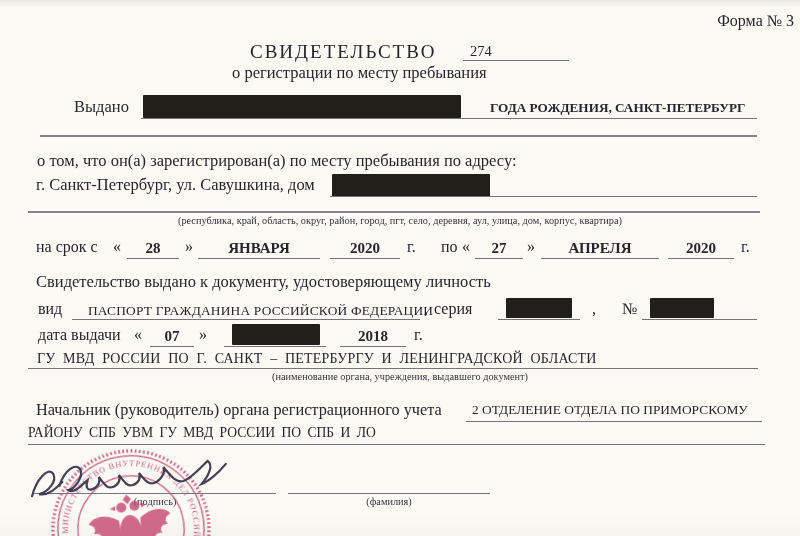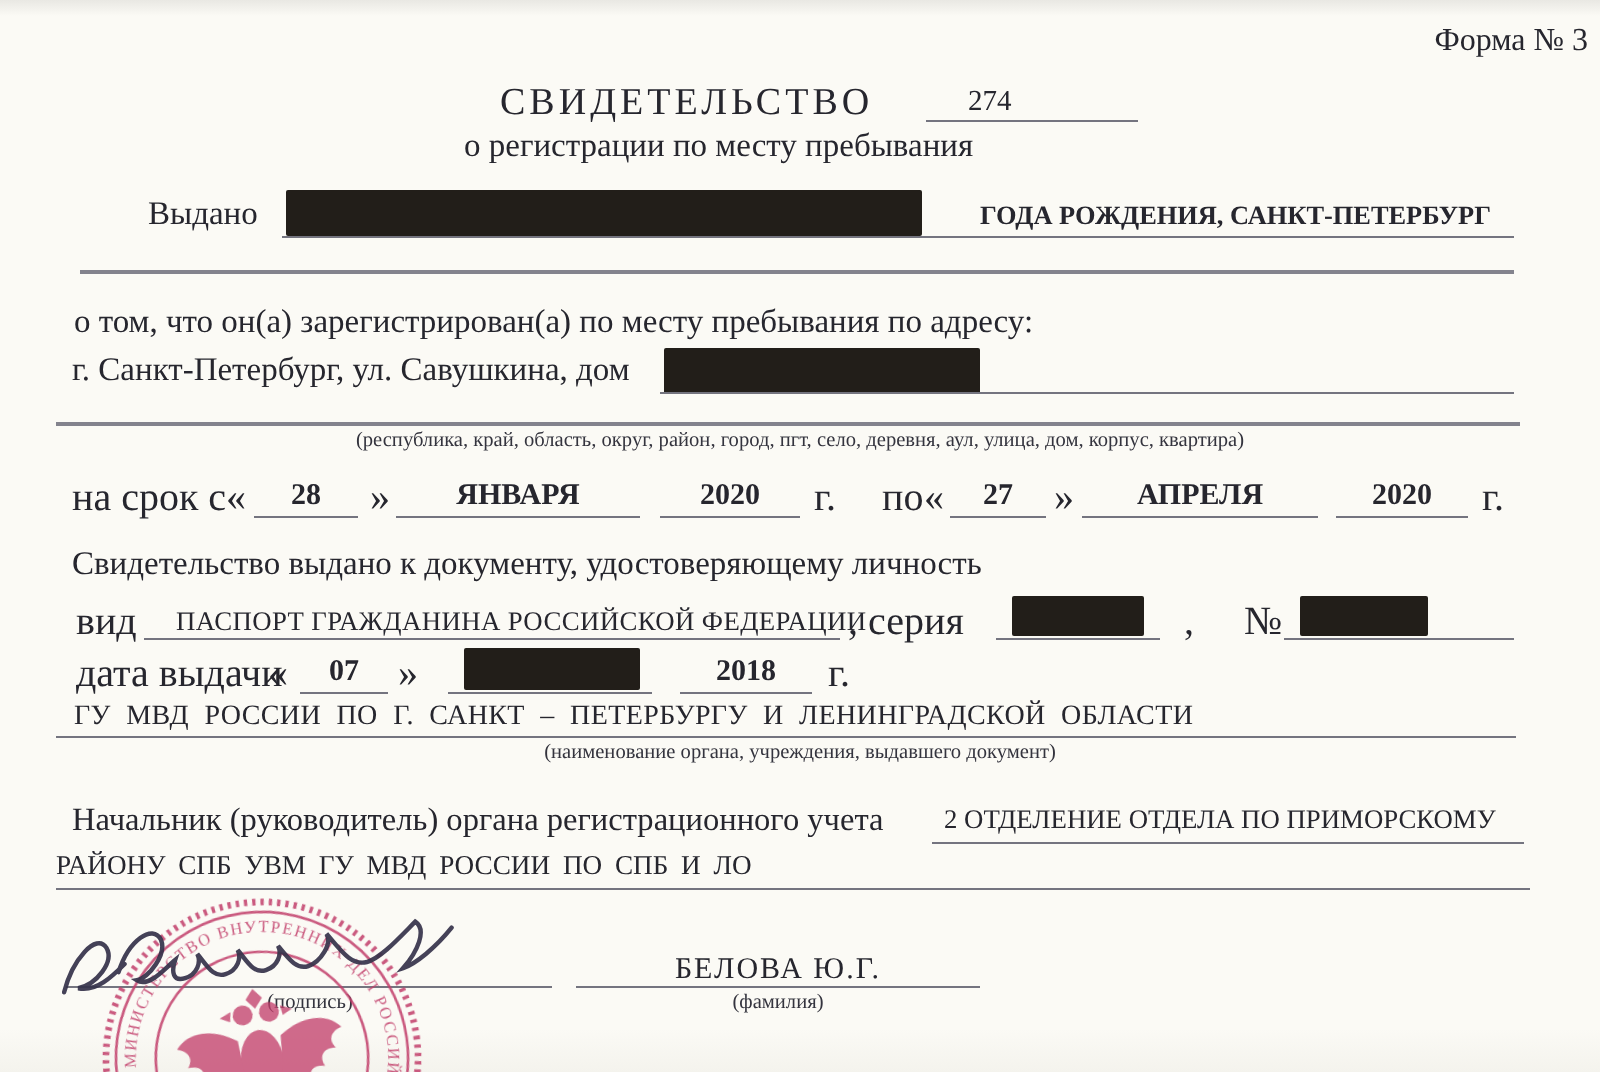--- a/index.html
+++ b/index.html
@@ -8,36 +8,36 @@
     background:linear-gradient(180deg,#e9e8e3 0px,#fbfaf5 8px,#fbfaf5 96%,#f4f3ed 100%);
     font-family:"Liberation Serif", serif; color:#26262e;padding-left:32px;
   }
   .abs{position:absolute; white-space:nowrap;}
   .ln{position:absolute; height:1px; background:#74747f;}
   .ln2{position:absolute; height:2px; background:#83838d;}
   .cap{position:absolute; font-size:10.3px; color:#34343e; text-align:center; white-space:nowrap;}
   .bar{position:absolute; background:#221e19; border-radius:1px;}
   .cell{position:absolute; border-bottom:1.2px solid #74747f; text-align:center; font-weight:bold; font-size:15px; height:20px; line-height:20px;}
   .t16{font-size:16.5px;}
-  .t15{font-size:20px;}
+  .t15{font-size:16px;}
   .caps{font-size:13.4px; letter-spacing:.2px;}
   .bold{font-weight:bold;}
   .title{font-size:19px; letter-spacing:2px;}
   .stamp{position:absolute; left:48px; top:446px; width:166px; height:166px; z-index:5; opacity:.85; filter:blur(.3px); transform:rotate(-8deg);}
   .sig{position:absolute; left:26px; top:455px; width:222px; height:50px; z-index:6;}
 </style>
 </head>
 <body>
 
 <div class="doc">
 
   <div class="abs" style="top:12px; right:38px; font-size:16px;">Форма № 3</div>
 
   <div class="abs title" style="left:250px; top:41px;">СВИДЕТЕЛЬСТВО</div>
-  <div class="abs" style="left:484px; top:43px; font-size:14.5px;">274</div>
+  <div class="abs" style="left:470px; top:43px; font-size:14.5px;">274</div>
   <div class="ln" style="left:463px; top:60px; width:106px;"></div>
   <div class="abs" style="left:232px; top:63px; font-size:16.5px;">о регистрации по месту пребывания</div>
 
   <div class="abs t16" style="left:74px; top:97px;">Выдано</div>
   <div class="bar" style="left:143px; top:95px; width:318px; height:23px;"></div>
   <div class="abs bold" style="left:490px; top:100px; font-size:13.2px;">ГОДА РОЖДЕНИЯ, САНКТ-ПЕТЕРБУРГ</div>
   <div class="ln" style="left:141px; top:118px; width:616px;"></div>
   <div class="ln2" style="left:40px; top:135px; width:717px;"></div>
 
   <div class="abs t16" style="left:37px; top:151px;">о том, что он(а) зарегистрирован(а) по месту пребывания по адресу:</div>
@@ -93,21 +93,20 @@
 
   <div class="abs" style="left:36px; top:400px; font-size:16.3px;">Начальник (руководитель) органа регистрационного учета</div>
   <div class="abs" style="left:472px; top:402px; font-size:13.4px;">2 ОТДЕЛЕНИЕ ОТДЕЛА  ПО ПРИМОРСКОМУ</div>
   <div class="ln" style="left:466px; top:421px; width:296px;"></div>
   <div class="abs" style="left:28px; top:425px; font-size:13.6px; word-spacing:3px;">РАЙОНУ СПБ УВМ  ГУ  МВД РОССИИ  ПО СПБ  И  ЛО</div>
   <div class="ln" style="left:28px; top:444px; width:737px;"></div>
 
   <div class="ln" style="left:33px; top:493px; width:243px;"></div>
   <div class="cap" style="left:95px; top:496px; width:120px;">(подпись)</div>
 
-  <div class="abs" style="left:288px; top:477px; width:202px; text-align:center; font-size:15px; letter-spacing:1px;">БЕЛОВА  Ю.Г.</div>
   <div class="ln" style="left:288px; top:493px; width:202px;"></div>
   <div class="cap" style="left:288px; top:496px; width:202px;">(фамилия)</div>
 
   <svg class="stamp" viewBox="0 0 200 200">
     <defs>
       <path id="ringtop" d="M100,100 m-76,0 a76,76 0 1,1 152,0 a76,76 0 1,1 -152,0"></path>
       <path id="ringbot" d="M36,128 A70,70 0 0,0 164,128"></path>
       <path id="wingL" d="M87,88 C73,78 58,78 50,88 C57,90 59,95 55,100 C63,99 66,104 63,110 C70,108 74,112 72,118 C79,115 83,119 82,125 C88,120 90,112 88,104 Z"></path>
     </defs>
     <g stroke="#c23f6b" fill="none">

